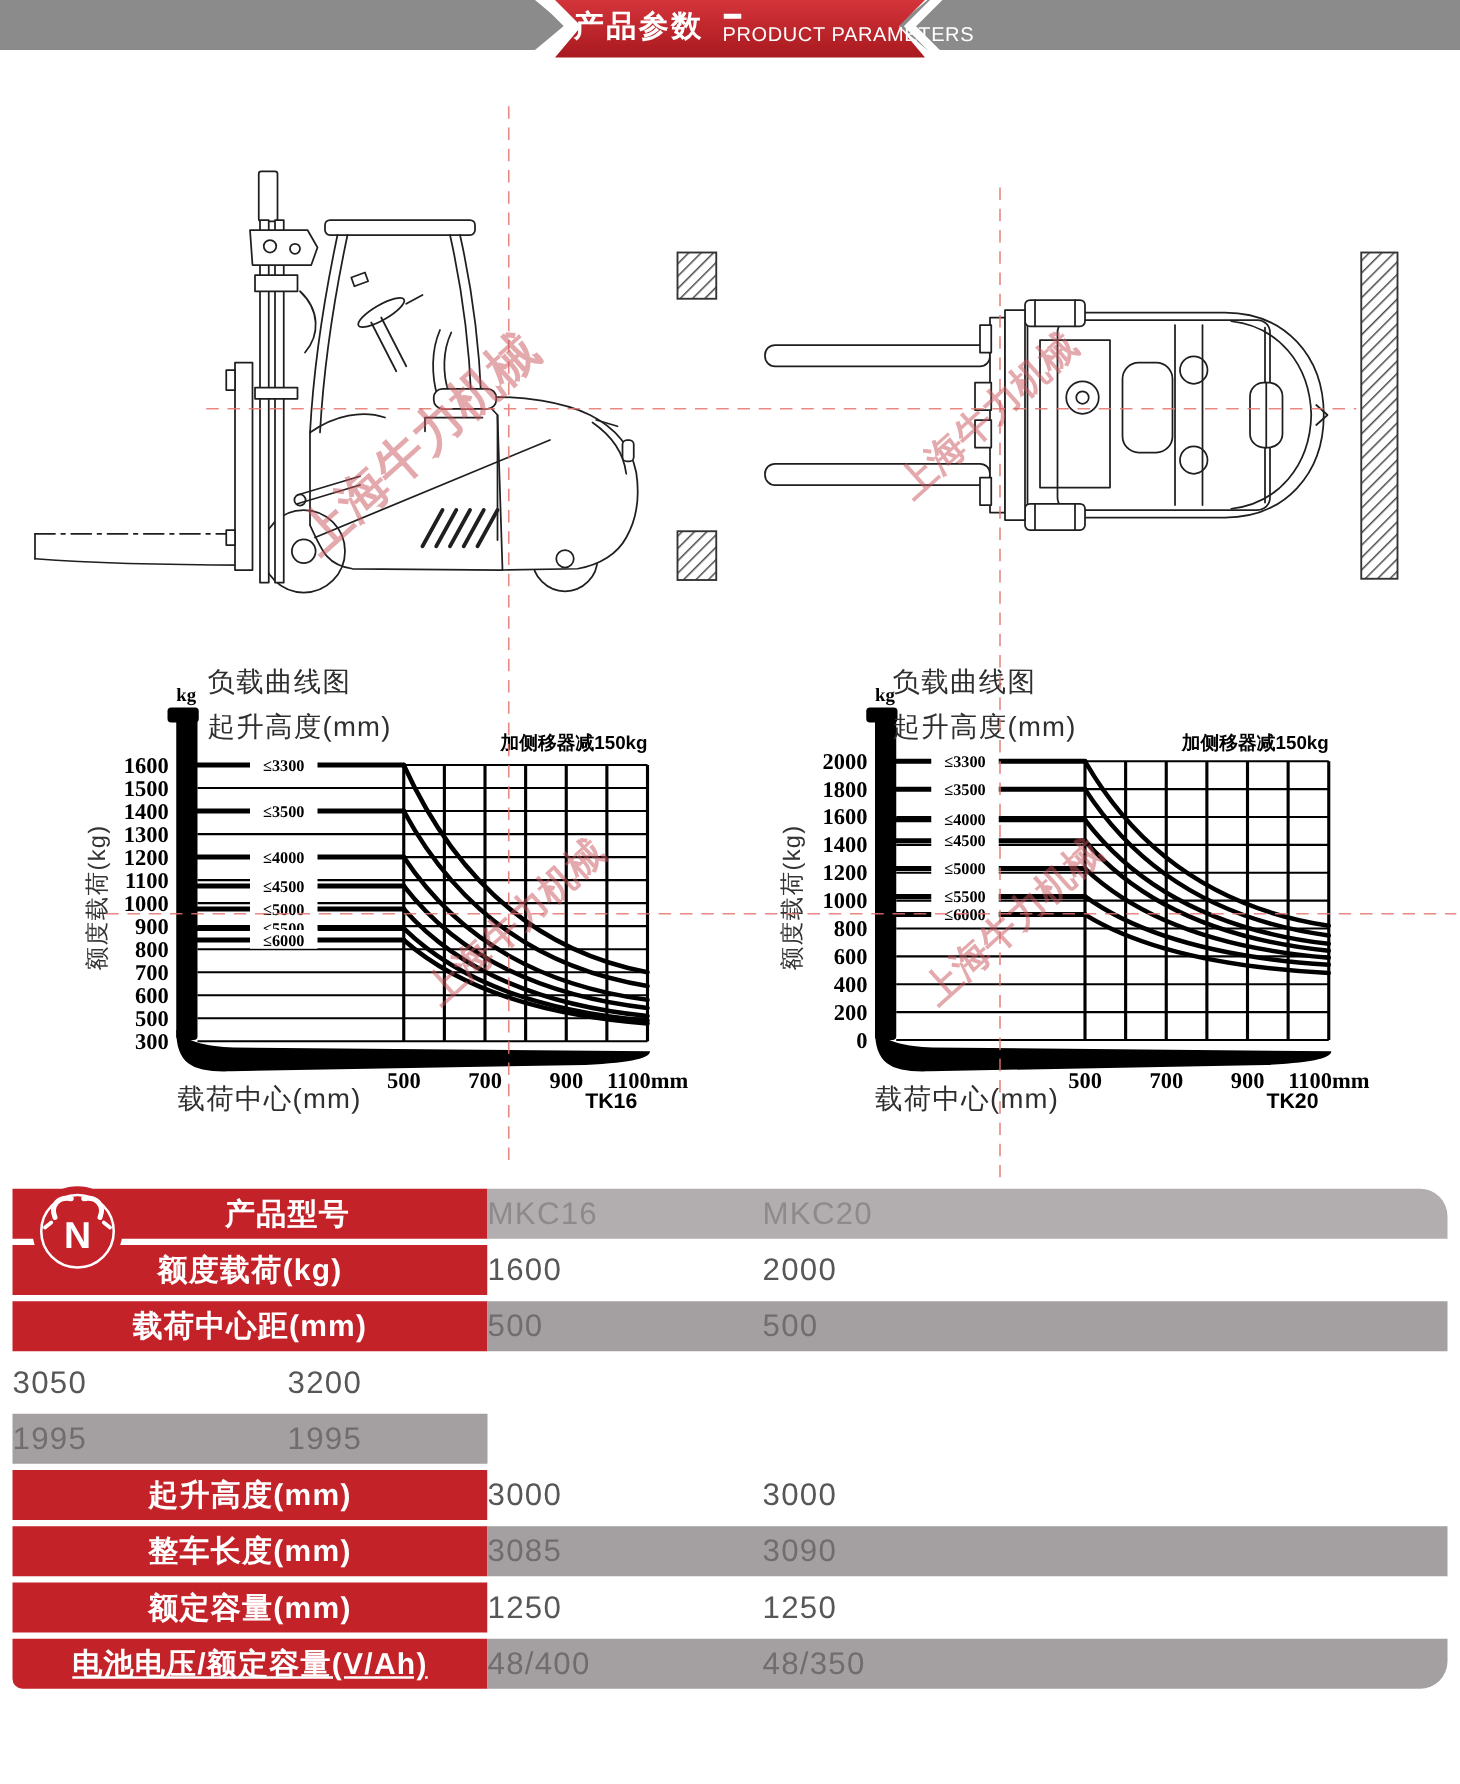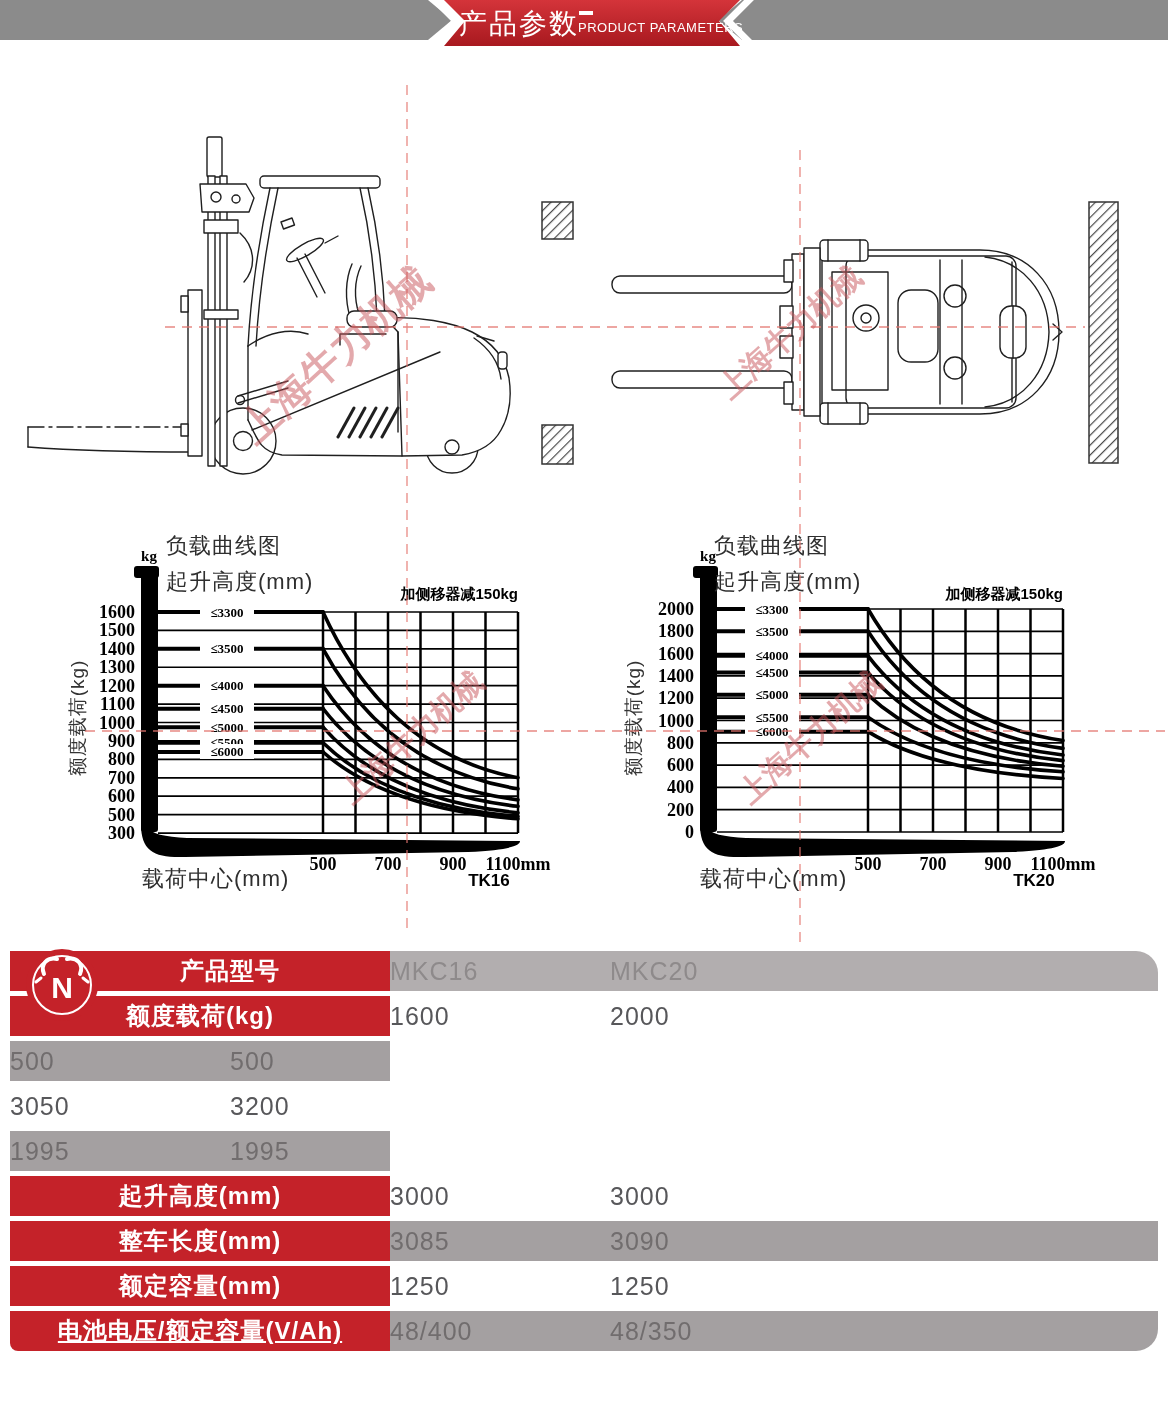--- a/index.html
+++ b/index.html
@@ -1,24 +1,24 @@
 <!DOCTYPE html>
 <html><head>
 <meta charset="utf-8">
 <style>
   html,body{margin:0;padding:0;background:#fff;}
   body{width:1168px;height:1427px;position:relative;overflow:hidden;
        font-family:"Liberation Sans",sans-serif;}
   
   .banner{position:absolute;left:0;top:0;width:1168px;height:52px;}
   .banner svg{position:absolute;left:0;top:0;}
-  .banner-title{position:absolute;left:459px;top:5px;font-size:28px;font-weight:normal;
+  .banner-title{position:absolute;left:459px;top:5px;font-size:24px;font-weight:bold;
       color:#fff;letter-spacing:2px;white-space:nowrap;}
   .banner-dash{position:absolute;left:579px;top:11px;width:14px;height:4px;background:#fff;}
-  .banner-sub{position:absolute;left:578px;top:20px;font-size:13px;color:#fff;
+  .banner-sub{position:absolute;left:578px;top:20px;font-size:16px;color:#fff;
       letter-spacing:.5px;white-space:nowrap;}
   
   #gfx{position:absolute;left:0;top:0;}
   .ln{stroke:#1f1f1f;stroke-width:1.4;fill:none;stroke-linejoin:round;stroke-linecap:round;}
   .lnf{stroke:#1f1f1f;stroke-width:1.4;fill:#fff;stroke-linejoin:round;}
   .ct-title{font:22px "Liberation Sans",sans-serif;fill:#2f2f2f;letter-spacing:1px;}
   .ct-note{font:bold 15px "Liberation Sans",sans-serif;fill:#000;}
   .ct-tick{font:bold 18px "Liberation Serif",serif;fill:#000;}
   .ct-slabel{font:bold 13px "Liberation Serif",serif;fill:#000;}
   .ct-model{font:bold 17px "Liberation Sans",sans-serif;fill:#000;}
@@ -349,20 +349,21 @@
   <div class="srow row-white">
     <div class="slabel">额度载荷(kg)</div>
     <div class="strip">
       <span class="sval">1600</span>
       <span class="sval">2000</span>
       <span></span>
     </div>
   </div>
 
   <div class="srow row-gray">
+    <div class="slabel">载荷中心距(mm)</div>
     <div class="strip">
       <span class="sval">500</span>
       <span class="sval">500</span>
       <span></span>
     </div>
   </div>
 
   <div class="srow row-white">
     <div class="strip">
       <span class="sval">3050</span>

